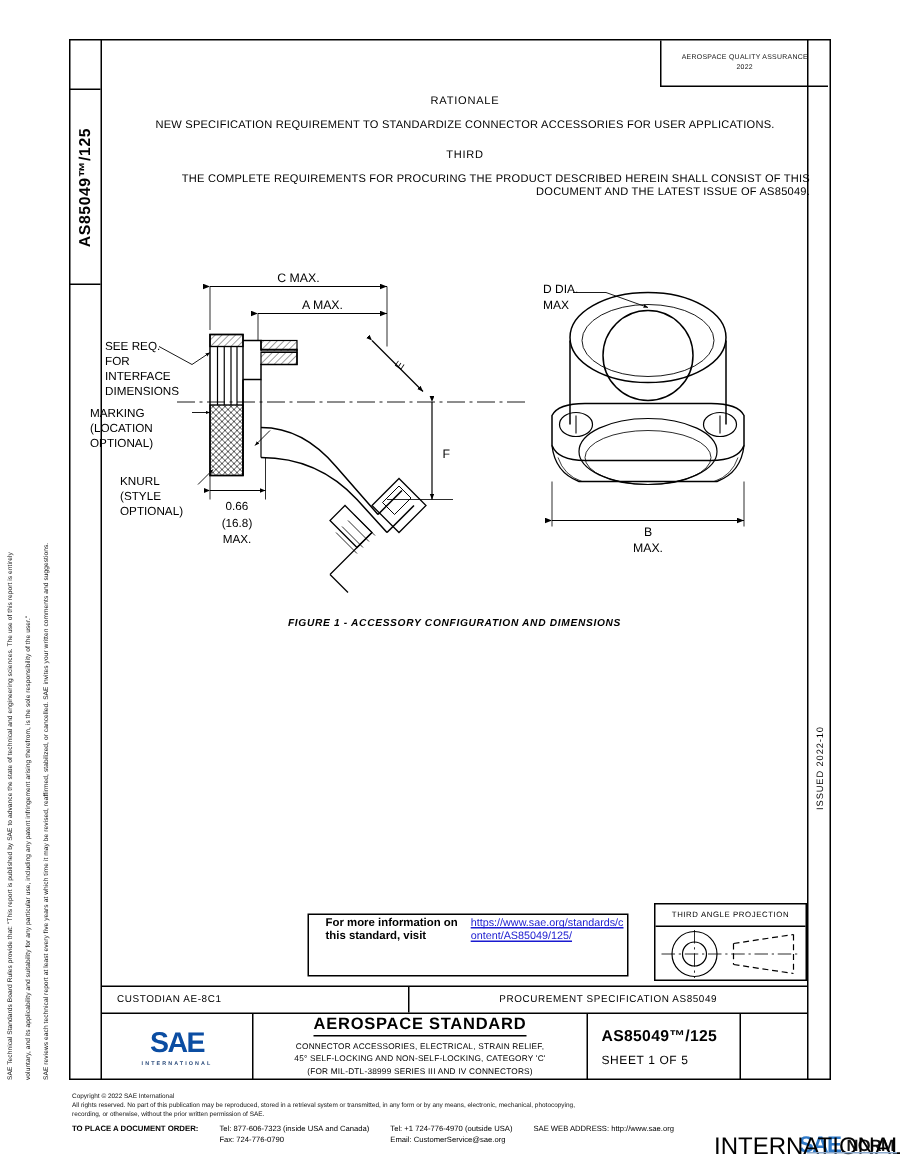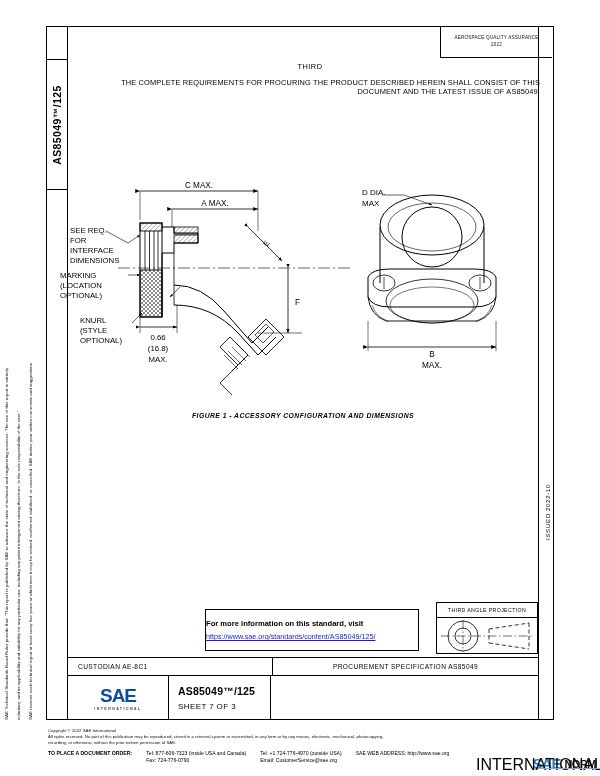--- a/index.html
+++ b/index.html
@@ -47,22 +47,22 @@
   
   .canvas{position:absolute;left:52px;top:165px;width:470px;height:270px;}
   .canvas svg{display:block;}
 
   .fig{position:absolute;left:68px;top:412px;width:470px;text-align:center;
        font-size:6.8px;font-weight:bold;font-style:italic;letter-spacing:.45px;}
 
   
   .linkbox{position:absolute;left:205px;top:609px;width:214px;height:42px;
            border:1.6px solid #000;box-sizing:border-box;
-           display:flex;flex-direction:column;justify-content:center;
-           padding-left:0;}
+           display:flex;flex-direction:row;justify-content:center;
+           padding-left:11px;}
   .linkbox .l1{font-size:7.6px;font-weight:bold;margin-bottom:4px;}
   .linkbox .l2{font-size:7.2px;color:#1a1ad0;text-decoration:underline;
                word-break:break-all;}
 
   
   .tap{position:absolute;left:436px;top:602px;width:102px;height:52px;
        border:1.3px solid #000;box-sizing:border-box;}
   .tap .cap{height:14px;border-bottom:1.3px solid #000;display:flex;
             align-items:center;justify-content:center;font-size:5.2px;
             letter-spacing:.4px;}
@@ -150,20 +150,22 @@
       <span class="vtext issuedtxt" style="top:70%;">ISSUED 2022-10</span>
     </div>
   </div>
 
   <div class="hdrbox">
     <span style="white-space:pre-line;">AEROSPACE QUALITY ASSURANCE
 2022</span>
   </div>
 
   <div class="ration">
+    <div class="hd">RATIONALE</div>
+    <div class="bd bdC">NEW SPECIFICATION REQUIREMENT TO STANDARDIZE CONNECTOR ACCESSORIES FOR USER APPLICATIONS.</div>
     <div class="hd">THIRD</div>
     <div class="bd">THE COMPLETE REQUIREMENTS FOR PROCURING THE PRODUCT DESCRIBED HEREIN SHALL CONSIST OF THIS DOCUMENT AND THE LATEST ISSUE OF AS85049.</div>
   </div>
 
   <div class="canvas">
     <svg width="470" height="270" viewBox="0 0 470 270">
       <defs>
         <pattern id="knurlpat" width="4" height="4" patternUnits="userSpaceOnUse">
           <path d="M0 0 L4 4 M4 0 L0 4" stroke="#000" stroke-width="0.45"></path>
         </pattern>
@@ -324,23 +326,29 @@
   <div class="row2">
     <div class="c1">CUSTODIAN  AE-8C1</div>
     <div class="c2">PROCUREMENT SPECIFICATION AS85049</div>
   </div>
 
   <div class="tblock">
     <div class="tb-logo">
       <div class="saelogo">SAE</div>
       <div class="saesub">INTERNATIONAL</div>
     </div>
+    <div class="tb-mid">
+      <div class="big">AEROSPACE STANDARD</div>
+      <div class="sub">CONNECTOR ACCESSORIES, ELECTRICAL, STRAIN RELIEF,</div>
+      <div class="sub">45° SELF-LOCKING AND NON-SELF-LOCKING, CATEGORY 'C'</div>
+      <div class="sub">(FOR MIL-DTL-38999 SERIES III AND IV CONNECTORS)</div>
+    </div>
     <div class="tb-right">
       <div class="n">AS85049™/125</div>
-      <div class="s">SHEET 7 OF 3</div>
+      <div class="s">SHEET 1 OF 5</div>
     </div>
     <div class="tb-end"></div>
   </div>
 
   <div class="legal">
     <div class="lt">SAE Technical Standards Board Rules provide that: "This report is published by SAE to advance the state of technical and engineering sciences. The use of this report is entirely</div>
     <div class="lt a">voluntary, and its applicability and suitability for any particular use, including any patent infringement arising therefrom, is the sole responsibility of the user."</div>
     <div class="lt b">SAE reviews each technical report at least every five years at which time it may be revised, reaffirmed, stabilized, or cancelled. SAE invites your written comments and suggestions.</div>
   </div>
 

